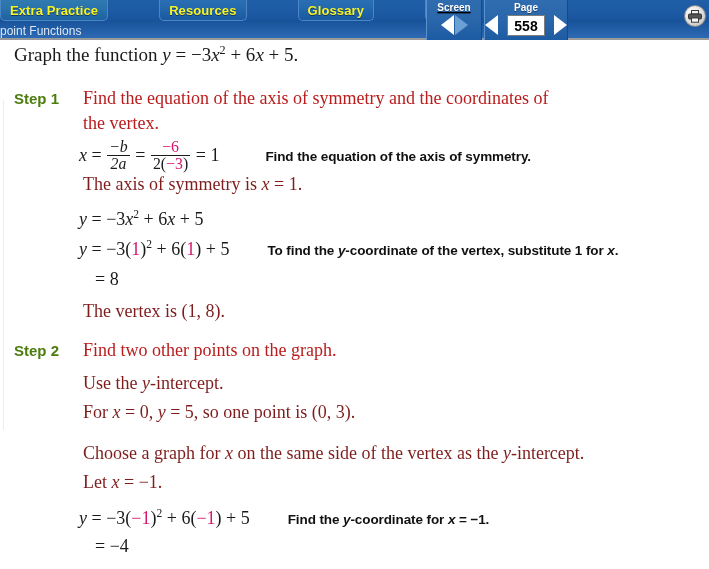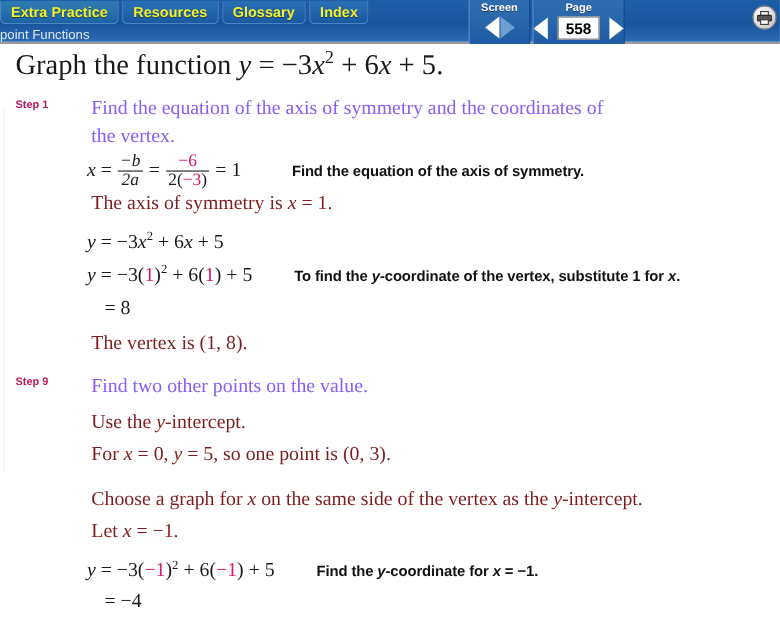--- a/index.html
+++ b/index.html
@@ -23,21 +23,21 @@
     height: 40px;
     background: linear-gradient(to bottom, #1f5fa8 0%, #1b57a0 45%, #18539a 55%, #2d6ab4 100%);
     border-bottom: 2px solid #9a9a9a;
     box-sizing: border-box;
   }
   .nav-tabs {
     position: absolute;
     left: 0; top: 0;
     height: 22px;
     display: flex;
-    align-items: center;
+    align-items: flex-start;
   }
   .nav-tab {
     height: 21px;
     margin-right: 3px;
     padding: 0 9px;
     display: flex;
     align-items: center;
     justify-content: center;
     color: #f6f32a;
     font-family: "Liberation Sans", sans-serif;
@@ -50,20 +50,21 @@
     box-sizing: border-box;
     cursor: pointer;
     text-shadow: 0 1px 0 rgba(0,0,0,0.45);
   }
   .nav-tab.first {
     background: linear-gradient(to bottom, #2f7ab0 0%, #2a73ac 40%, #1d62a2 100%);
     margin-left: 0;
   }
   .nav-tab.other {
     background: linear-gradient(to bottom, #2a6fb4 0%, #2468ae 40%, #1a59a0 100%);
+    margin-left: 48px;
   }
 
   .breadcrumb {
     position: absolute;
     left: 0; top: 22px;
     height: 18px;
     display: flex;
     align-items: center;
     color: #dbe7f5;
     font-family: "Liberation Sans", sans-serif;
@@ -75,20 +76,21 @@
   
   .screen-group {
     position: absolute;
     left: 426px; top: 0;
     width: 56px;
     height: 40px;
     background: linear-gradient(to bottom, #2f6cb0 0%, #2a66aa 50%, #1d5ba2 100%);
     border-left: 1px solid #5c92cc;
     border-right: 1px solid #134a8c;
     box-sizing: border-box;
+    text-decoration: underline;
   }
   .group-label {
     text-align: center;
     color: #ffffff;
     font-family: "Liberation Sans", sans-serif;
     font-weight: bold;
     font-size: 10px;
     line-height: 13px;
     padding-top: 1px;
     text-shadow: 0 1px 0 rgba(0,0,0,0.4);
@@ -122,21 +124,21 @@
     left: 484px; top: 0;
     width: 84px;
     height: 40px;
     background: linear-gradient(to bottom, #2f6cb0 0%, #2a66aa 50%, #1d5ba2 100%);
     border-left: 1px solid #5c92cc;
     border-right: 1px solid #134a8c;
     box-sizing: border-box;
   }
   .page-row {
     display: flex;
-    align-items: flex-end;
+    align-items: flex-start;
     justify-content: center;
     gap: 9px;
     padding-top: 1px;
   }
   .page-box {
     width: 52px;
     height: 21px;
     background: #ffffff;
     border: 1px solid #7d7d7d;
     display: flex;
@@ -176,38 +178,38 @@
   .leftrule {
     position: absolute;
     left: 3px; top: 60px;
     width: 1px; height: 330px;
     background: #ededed;
   }
 
   .intro {
     position: absolute;
     left: 14px; top: 4px;
-    font-size: 26px;
+    font-size: 19px;
     color: #1a1a1a;
     white-space: nowrap;
   }
   .step-label {
     position: absolute;
     left: 14px;
     font-family: "Liberation Sans", sans-serif;
     font-weight: bold;
-    font-size: 10px;
-    color: #be185d;
+    font-size: 15px;
+    color: #4d7c0f;
     white-space: nowrap;
   }
   .step-text {
     position: absolute;
     left: 83px;
     font-size: 18px;
-    color: #8b5cf6;
+    color: #b91c1c;
     white-space: nowrap;
   }
   .line {
     position: absolute;
     left: 83px;
     font-size: 18px;
     color: #7f1d1d;
     white-space: nowrap;
   }
   .eq {
@@ -315,22 +317,22 @@
   <div class="line" style="top:134px;"><span>The axis of symmetry is </span><span class="mi">x</span><span> = 1.</span></div>
 
   <div class="eq" style="top:169px;"><span class="mi">y</span><span> = </span><span>−3</span><span class="mi">x</span><sup>2</sup><span> + 6</span><span class="mi">x</span><span> + 5</span></div>
 
   <div class="eq" style="top:199px;"><span class="mi">y</span><span> = </span><span>−3(</span><span class="pink">1</span><span>)</span><sup>2</sup><span> + 6(</span><span class="pink">1</span><span>)</span><span> + 5</span><span style="display:inline-block;width:10px;"></span><span class="note"><span>To find the </span><span class="mi">y</span><span>-coordinate of the vertex, substitute 1 for </span><span class="mi">x</span><span>.</span></span></div>
 
   <div class="eq-ind" style="top:229px;">= 8</div>
 
   <div class="line" style="top:261px;">The vertex is (1, 8).</div>
 
-  <div class="step-label" style="top:302px;">Step 9</div>
-  <div class="step-text" style="top:300px;">Find two other points on the value.</div>
+  <div class="step-label" style="top:302px;">Step 2</div>
+  <div class="step-text" style="top:300px;">Find two other points on the graph.</div>
 
   <div class="line" style="top:333px;"><span>Use the </span><span class="mi">y</span><span>-intercept.</span></div>
 
   <div class="line" style="top:362px;"><span>For </span><span class="mi">x</span><span> = 0, </span><span class="mi">y</span><span> = 5, so one point is (0, 3).</span></div>
 
   <div class="line" style="top:403px;"><span>Choose a graph for </span><span class="mi">x</span><span> on the same side of the vertex as the </span><span class="mi">y</span><span>-intercept.</span></div>
 
   <div class="line" style="top:432px;text-align:center;"><span>Let </span><span class="mi">x</span><span> = −1.</span></div>
 
   <div class="eq" style="top:468px;"><span class="mi">y</span><span> = </span><span>−3(</span><span class="pink">−1</span><span>)</span><sup>2</sup><span> + 6(</span><span class="pink">−1</span><span>)</span><span> + 5</span><span style="display:inline-block;width:10px;"></span><span class="note"><span>Find the </span><span class="mi">y</span><span>-coordinate for </span><span class="mi">x</span><span> = −1.</span></span></div>

